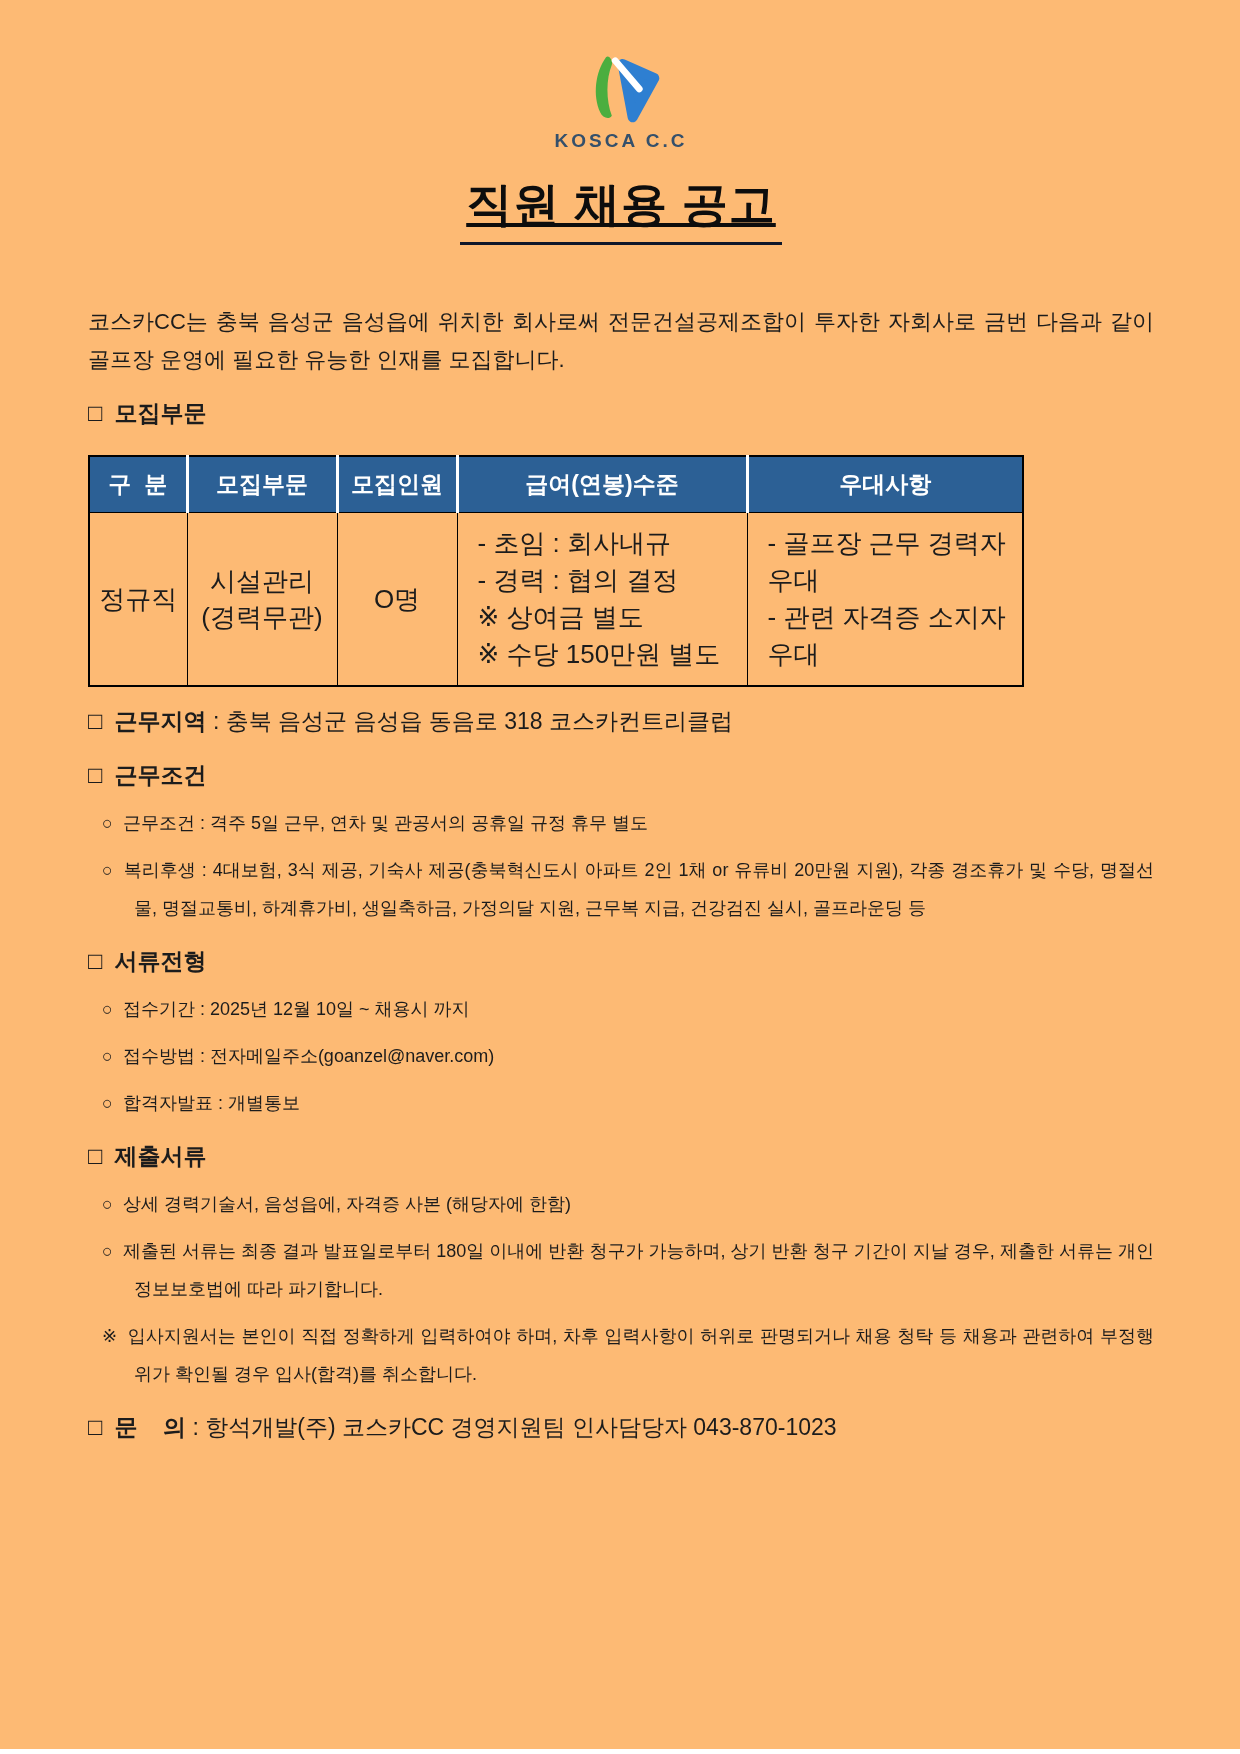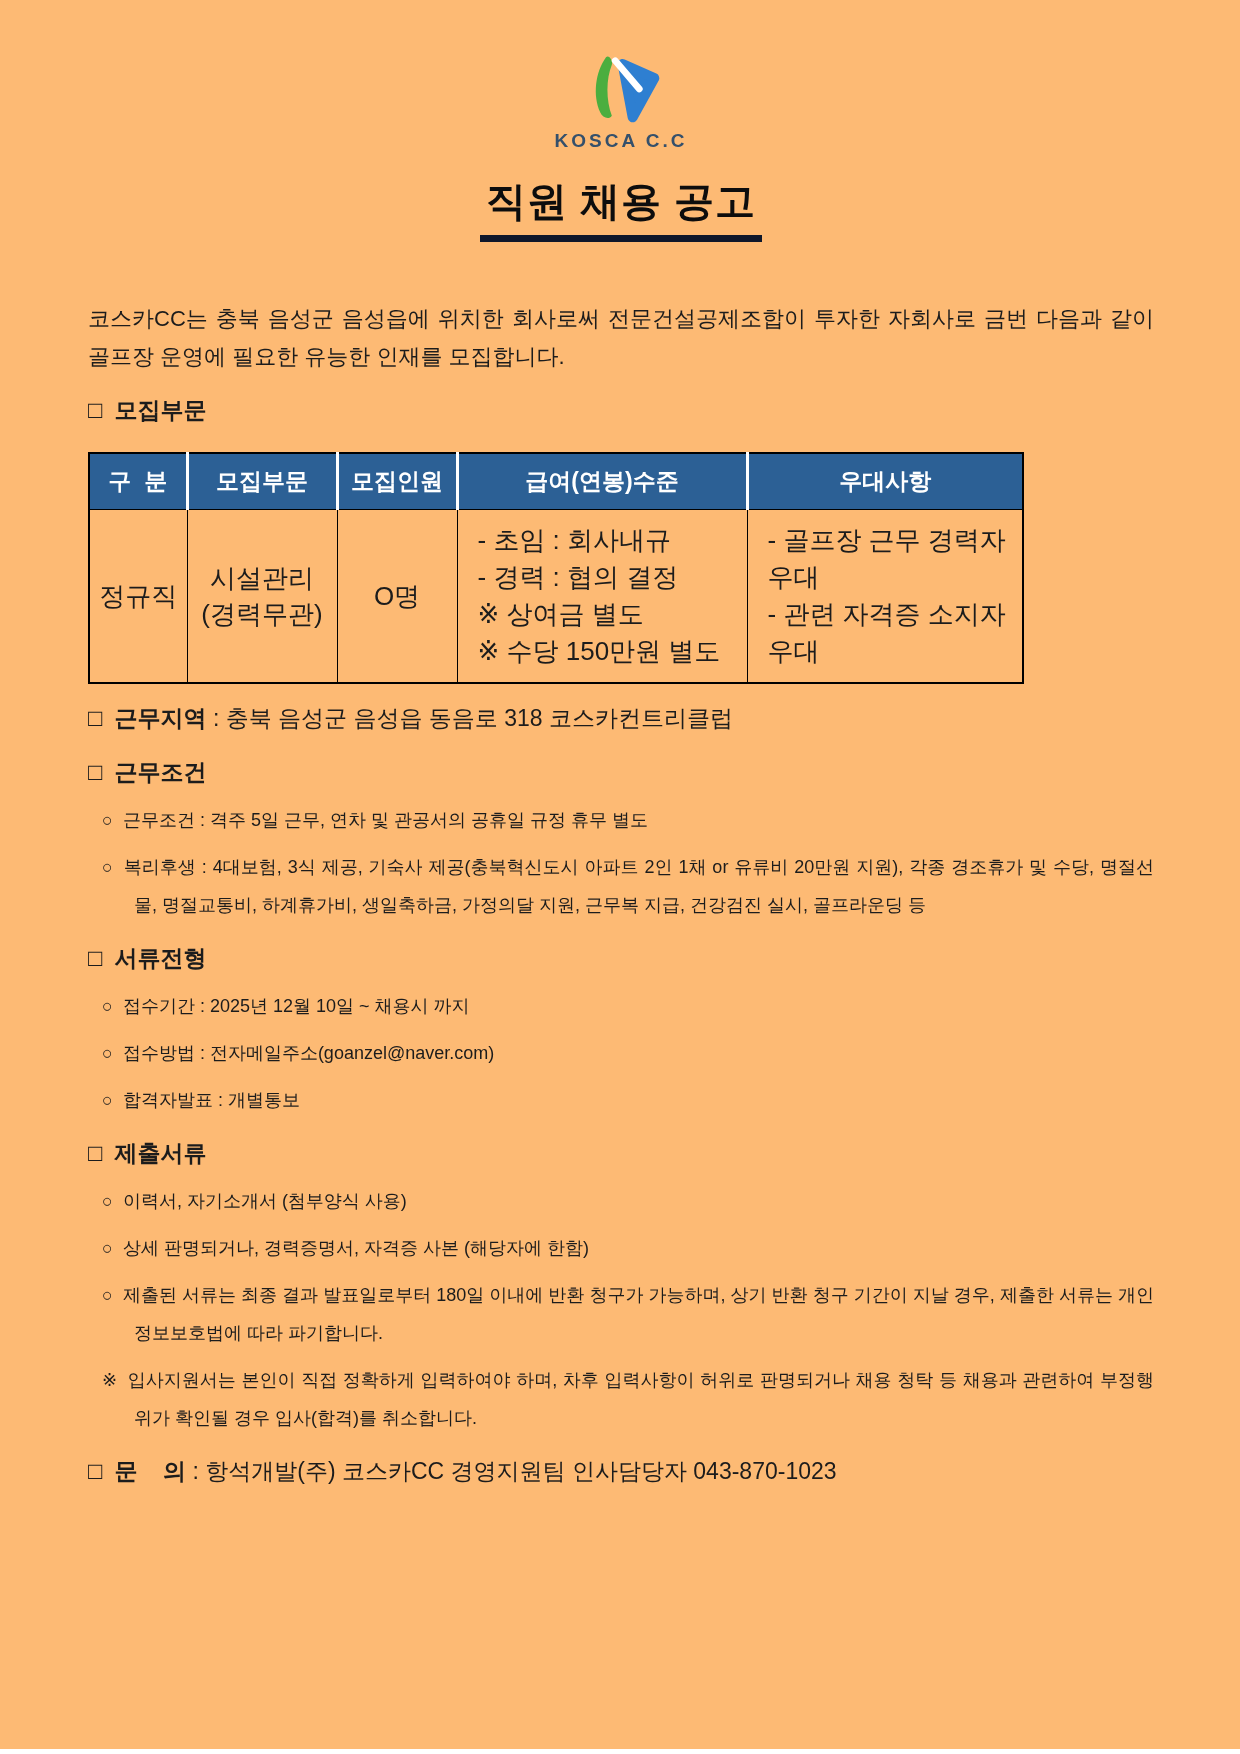--- a/index.html
+++ b/index.html
@@ -5,22 +5,22 @@
   * { margin:0; padding:0; box-sizing:border-box; }
   html,body { background:#ffffff; }
   body { font-family:"Liberation Sans","DejaVu Sans",sans-serif; color:#1c1c1c; }
   .page { width:1240px; height:1749px; padding:50px 86px 0 88px; overflow:hidden; background:#fdba74; }
 
   
   .logo-wrap { text-align:center; }
   .logo-icon { display:block; margin:0 auto; }
   .logo-text { font-size:19px; font-weight:bold; letter-spacing:3px; color:var(--logo-text,#35506B); margin-top:2px; }
   .title-wrap { text-align:center; margin-top:22px; }
-  .doc-title { display:inline-block; font-size:40px; font-weight:800; letter-spacing:1px; color:#0d0d0d;
-               border-bottom:7px solid #0f172a; padding:0 6px 6px; }
+  .doc-title { display:inline-block; font-size:46px; font-weight:800; letter-spacing:1px; color:#0d0d0d;
+               border-bottom:3px solid #0f172a; padding:0 6px 6px;text-decoration:underline; }
 
   
   .intro { margin-top:58px; font-size:22px; line-height:38px; text-align:justify; word-break:break-all; }
 
   
   .sec { margin-top:14px; font-size:23px; line-height:40px; }
   .sec .bullet { margin-right:12px; font-size:24px; }
   .sec .label { font-weight:bold; white-space:pre-wrap; }
   .sec .rest { font-weight:normal; }
 
@@ -135,26 +135,23 @@
   </div>
 
   <div class="item">
     <span class="bullet">○</span><span>합격자발표 : 개별통보</span>
   </div>
 
   <div class="sec">
     <span class="bullet">□</span><span class="label">제출서류</span>
   </div>
 
-  <div class="item">
-    <span class="bullet">○</span><span>이력서, 자기소개서 (첨부양식 사용)</span>
-  </div>
 
   <div class="item">
-    <span class="bullet">○</span><span>상세 판명되거나, 경력증명서, 자격증 사본 (해당자에 한함)</span>
+    <span class="bullet">○</span><span>상세 경력기술서, 음성읍에, 자격증 사본 (해당자에 한함)</span>
   </div>
 
   <div class="item justify">
     <span class="bullet">○</span><span>제출된 서류는 최종 결과 발표일로부터 180일 이내에 반환 청구가 가능하며, 상기 반환 청구 기간이 지날 경우, 제출한 서류는 개인정보보호법에 따라 파기합니다.</span>
   </div>
 
   <div class="item justify">
     <span class="bullet">※</span><span>입사지원서는 본인이 직접 정확하게 입력하여야 하며, 차후 입력사항이 허위로 판명되거나 채용 청탁 등 채용과 관련하여 부정행위가 확인될 경우 입사(합격)를 취소합니다.</span>
   </div>
 

